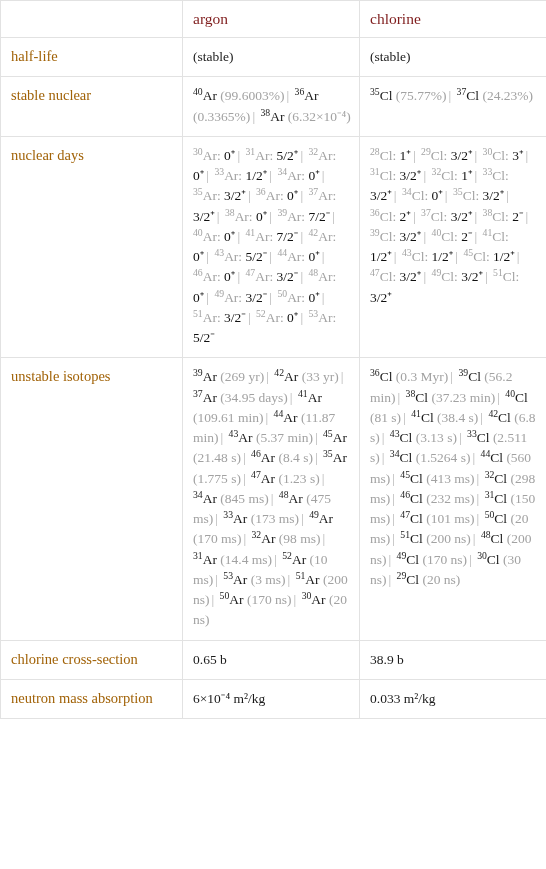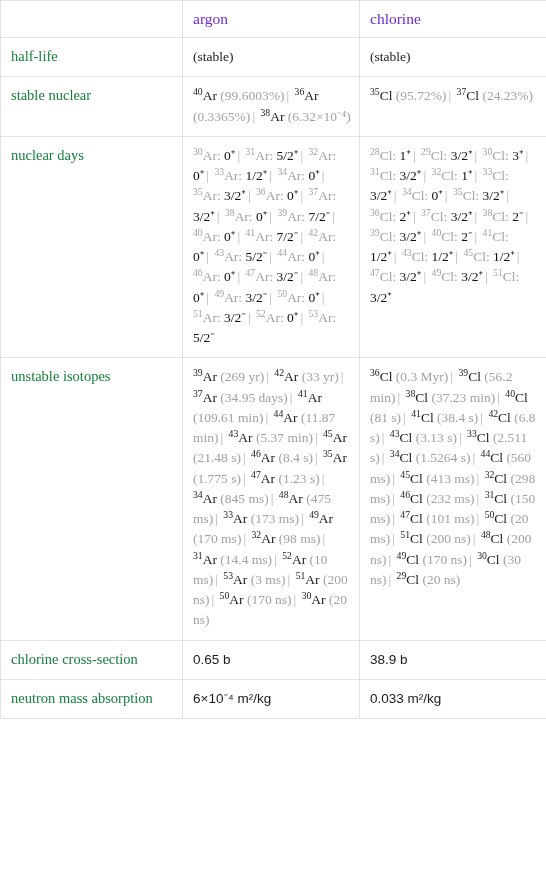--- a/index.html
+++ b/index.html
@@ -30,43 +30,43 @@
   col.c-label { width: 182px; }
   col.c-argon { width: 177px; }
   col.c-chlorine { width: 187px; }
 
   
   .hdr td { border-top: none; }
   .hdr .blank { border-left: none; }
   .hdr .el-name {
     text-align: center;
     font-size: 15.5px;
-    color: #6d28d9;
+    color: #7f1d1d;
     padding-top: 7px;
     padding-bottom: 7px;
     margin-left: 8px;
   }
   .row-label {
     font-size: 14.5px;
-    color: #15803d;
+    color: #a16207;
     line-height: 1.25;
     border-left: none;
   }
   td.val {
     font-size: 13.5px;
     line-height: 1.5;
     color: #1a1a1a;
   }
   td.val.last { border-right: none; }
   .muted { color: #a2a2a2; }
   .sep { color: #b4b4b4; padding: 0 2px; }
   sup { font-size: 0.72em; vertical-align: super; line-height: 0; }
   .sym { white-space: nowrap; }
   .iso { white-space: normal; }
-  .units { font-family: Liberation Sans, sans-serif; font-size: 13px; border-radius: 8px; }
+  .units { font-family: Liberation Serif, serif; font-size: 13px; border-radius: 8px; }
   .spin-cell, .unstable-cell { line-height: 1.62; font-family: Liberation Serif, serif; }
   tr.last-row td { border-bottom: none; }
 </style>
 </head>
 <body>
 
 <table id="prop-table">
   <colgroup>
     <col class="c-label">
     <col class="c-argon">
@@ -79,21 +79,21 @@
         <td class="el-name last">chlorine</td>
       </tr>
       <tr>
         <td class="row-label">half-life</td>
         <td class="val muted"><span>(stable)</span></td>
         <td class="val last muted"><span>(stable)</span></td>
       </tr>
       <tr>
         <td class="row-label">stable nuclear</td>
         <td class="val unstable-cell"><span class="iso"><span class="sym"><sup>40</sup>Ar</span> <span class="muted">(99.6003%)</span></span><span class="sep">|</span> <span class="iso"><span class="sym"><sup>36</sup>Ar</span> <span class="muted">(0.3365%)</span></span><span class="sep">|</span> <span class="iso"><span class="sym"><sup>38</sup>Ar</span> <span class="muted">(6.32×10⁻⁴)</span></span></td>
-        <td class="val last unstable-cell"><span class="iso"><span class="sym"><sup>35</sup>Cl</span> <span class="muted">(95.72%)</span></span><span class="sep">|</span> <span class="iso"><span class="sym"><sup>37</sup>Cl</span> <span class="muted">(24.23%)</span></span></td>
+        <td class="val last unstable-cell"><span class="iso"><span class="sym"><sup>35</sup>Cl</span> <span class="muted">(75.77%)</span></span><span class="sep">|</span> <span class="iso"><span class="sym"><sup>37</sup>Cl</span> <span class="muted">(24.23%)</span></span></td>
       </tr>
       <tr>
         <td class="row-label">nuclear days</td>
         <td class="val spin-cell"><span class="iso"><span class="sym muted"><sup>30</sup>Ar:</span> <span class="spin" style="color: rgb(17, 17, 17);">0⁺</span></span><span class="sep">|</span> <span class="iso"><span class="sym muted"><sup>31</sup>Ar:</span> <span class="spin" style="color: rgb(17, 17, 17);">5/2⁺</span></span><span class="sep">|</span> <span class="iso"><span class="sym muted"><sup>32</sup>Ar:</span> <span class="spin" style="color: rgb(17, 17, 17);">0⁺</span></span><span class="sep">|</span> <span class="iso"><span class="sym muted"><sup>33</sup>Ar:</span> <span class="spin" style="color: rgb(17, 17, 17);">1/2⁺</span></span><span class="sep">|</span> <span class="iso"><span class="sym muted"><sup>34</sup>Ar:</span> <span class="spin" style="color: rgb(17, 17, 17);">0⁺</span></span><span class="sep">|</span> <span class="iso"><span class="sym muted"><sup>35</sup>Ar:</span> <span class="spin" style="color: rgb(17, 17, 17);">3/2⁺</span></span><span class="sep">|</span> <span class="iso"><span class="sym muted"><sup>36</sup>Ar:</span> <span class="spin" style="color: rgb(17, 17, 17);">0⁺</span></span><span class="sep">|</span> <span class="iso"><span class="sym muted"><sup>37</sup>Ar:</span> <span class="spin" style="color: rgb(17, 17, 17);">3/2⁺</span></span><span class="sep">|</span> <span class="iso"><span class="sym muted"><sup>38</sup>Ar:</span> <span class="spin" style="color: rgb(17, 17, 17);">0⁺</span></span><span class="sep">|</span> <span class="iso"><span class="sym muted"><sup>39</sup>Ar:</span> <span class="spin" style="color: rgb(17, 17, 17);">7/2⁻</span></span><span class="sep">|</span> <span class="iso"><span class="sym muted"><sup>40</sup>Ar:</span> <span class="spin" style="color: rgb(17, 17, 17);">0⁺</span></span><span class="sep">|</span> <span class="iso"><span class="sym muted"><sup>41</sup>Ar:</span> <span class="spin" style="color: rgb(17, 17, 17);">7/2⁻</span></span><span class="sep">|</span> <span class="iso"><span class="sym muted"><sup>42</sup>Ar:</span> <span class="spin" style="color: rgb(17, 17, 17);">0⁺</span></span><span class="sep">|</span> <span class="iso"><span class="sym muted"><sup>43</sup>Ar:</span> <span class="spin" style="color: rgb(17, 17, 17);">5/2⁻</span></span><span class="sep">|</span> <span class="iso"><span class="sym muted"><sup>44</sup>Ar:</span> <span class="spin" style="color: rgb(17, 17, 17);">0⁺</span></span><span class="sep">|</span> <span class="iso"><span class="sym muted"><sup>46</sup>Ar:</span> <span class="spin" style="color: rgb(17, 17, 17);">0⁺</span></span><span class="sep">|</span> <span class="iso"><span class="sym muted"><sup>47</sup>Ar:</span> <span class="spin" style="color: rgb(17, 17, 17);">3/2⁻</span></span><span class="sep">|</span> <span class="iso"><span class="sym muted"><sup>48</sup>Ar:</span> <span class="spin" style="color: rgb(17, 17, 17);">0⁺</span></span><span class="sep">|</span> <span class="iso"><span class="sym muted"><sup>49</sup>Ar:</span> <span class="spin" style="color: rgb(17, 17, 17);">3/2⁻</span></span><span class="sep">|</span> <span class="iso"><span class="sym muted"><sup>50</sup>Ar:</span> <span class="spin" style="color: rgb(17, 17, 17);">0⁺</span></span><span class="sep">|</span> <span class="iso"><span class="sym muted"><sup>51</sup>Ar:</span> <span class="spin" style="color: rgb(17, 17, 17);">3/2⁻</span></span><span class="sep">|</span> <span class="iso"><span class="sym muted"><sup>52</sup>Ar:</span> <span class="spin" style="color: rgb(17, 17, 17);">0⁺</span></span><span class="sep">|</span> <span class="iso"><span class="sym muted"><sup>53</sup>Ar:</span> <span class="spin" style="color: rgb(17, 17, 17);">5/2⁻</span></span></td>
         <td class="val last spin-cell"><span class="iso"><span class="sym muted"><sup>28</sup>Cl:</span> <span class="spin" style="color: rgb(17, 17, 17);">1⁺</span></span><span class="sep">|</span> <span class="iso"><span class="sym muted"><sup>29</sup>Cl:</span> <span class="spin" style="color: rgb(17, 17, 17);">3/2⁺</span></span><span class="sep">|</span> <span class="iso"><span class="sym muted"><sup>30</sup>Cl:</span> <span class="spin" style="color: rgb(17, 17, 17);">3⁺</span></span><span class="sep">|</span> <span class="iso"><span class="sym muted"><sup>31</sup>Cl:</span> <span class="spin" style="color: rgb(17, 17, 17);">3/2⁺</span></span><span class="sep">|</span> <span class="iso"><span class="sym muted"><sup>32</sup>Cl:</span> <span class="spin" style="color: rgb(17, 17, 17);">1⁺</span></span><span class="sep">|</span> <span class="iso"><span class="sym muted"><sup>33</sup>Cl:</span> <span class="spin" style="color: rgb(17, 17, 17);">3/2⁺</span></span><span class="sep">|</span> <span class="iso"><span class="sym muted"><sup>34</sup>Cl:</span> <span class="spin" style="color: rgb(17, 17, 17);">0⁺</span></span><span class="sep">|</span> <span class="iso"><span class="sym muted"><sup>35</sup>Cl:</span> <span class="spin" style="color: rgb(17, 17, 17);">3/2⁺</span></span><span class="sep">|</span> <span class="iso"><span class="sym muted"><sup>36</sup>Cl:</span> <span class="spin" style="color: rgb(17, 17, 17);">2⁺</span></span><span class="sep">|</span> <span class="iso"><span class="sym muted"><sup>37</sup>Cl:</span> <span class="spin" style="color: rgb(17, 17, 17);">3/2⁺</span></span><span class="sep">|</span> <span class="iso"><span class="sym muted"><sup>38</sup>Cl:</span> <span class="spin" style="color: rgb(17, 17, 17);">2⁻</span></span><span class="sep">|</span> <span class="iso"><span class="sym muted"><sup>39</sup>Cl:</span> <span class="spin" style="color: rgb(17, 17, 17);">3/2⁺</span></span><span class="sep">|</span> <span class="iso"><span class="sym muted"><sup>40</sup>Cl:</span> <span class="spin" style="color: rgb(17, 17, 17);">2⁻</span></span><span class="sep">|</span> <span class="iso"><span class="sym muted"><sup>41</sup>Cl:</span> <span class="spin" style="color: rgb(17, 17, 17);">1/2⁺</span></span><span class="sep">|</span> <span class="iso"><span class="sym muted"><sup>43</sup>Cl:</span> <span class="spin" style="color: rgb(17, 17, 17);">1/2⁺</span></span><span class="sep">|</span> <span class="iso"><span class="sym muted"><sup>45</sup>Cl:</span> <span class="spin" style="color: rgb(17, 17, 17);">1/2⁺</span></span><span class="sep">|</span> <span class="iso"><span class="sym muted"><sup>47</sup>Cl:</span> <span class="spin" style="color: rgb(17, 17, 17);">3/2⁺</span></span><span class="sep">|</span> <span class="iso"><span class="sym muted"><sup>49</sup>Cl:</span> <span class="spin" style="color: rgb(17, 17, 17);">3/2⁺</span></span><span class="sep">|</span> <span class="iso"><span class="sym muted"><sup>51</sup>Cl:</span> <span class="spin" style="color: rgb(17, 17, 17);">3/2⁺</span></span></td>
       </tr>
       <tr>
         <td class="row-label">unstable isotopes</td>
         <td class="val unstable-cell"><span class="iso"><span class="sym"><sup>39</sup>Ar</span> <span class="muted">(269 yr)</span></span><span class="sep">|</span> <span class="iso"><span class="sym"><sup>42</sup>Ar</span> <span class="muted">(33 yr)</span></span><span class="sep">|</span> <span class="iso"><span class="sym"><sup>37</sup>Ar</span> <span class="muted">(34.95 days)</span></span><span class="sep">|</span> <span class="iso"><span class="sym"><sup>41</sup>Ar</span> <span class="muted">(109.61 min)</span></span><span class="sep">|</span> <span class="iso"><span class="sym"><sup>44</sup>Ar</span> <span class="muted">(11.87 min)</span></span><span class="sep">|</span> <span class="iso"><span class="sym"><sup>43</sup>Ar</span> <span class="muted">(5.37 min)</span></span><span class="sep">|</span> <span class="iso"><span class="sym"><sup>45</sup>Ar</span> <span class="muted">(21.48 s)</span></span><span class="sep">|</span> <span class="iso"><span class="sym"><sup>46</sup>Ar</span> <span class="muted">(8.4 s)</span></span><span class="sep">|</span> <span class="iso"><span class="sym"><sup>35</sup>Ar</span> <span class="muted">(1.775 s)</span></span><span class="sep">|</span> <span class="iso"><span class="sym"><sup>47</sup>Ar</span> <span class="muted">(1.23 s)</span></span><span class="sep">|</span> <span class="iso"><span class="sym"><sup>34</sup>Ar</span> <span class="muted">(845 ms)</span></span><span class="sep">|</span> <span class="iso"><span class="sym"><sup>48</sup>Ar</span> <span class="muted">(475 ms)</span></span><span class="sep">|</span> <span class="iso"><span class="sym"><sup>33</sup>Ar</span> <span class="muted">(173 ms)</span></span><span class="sep">|</span> <span class="iso"><span class="sym"><sup>49</sup>Ar</span> <span class="muted">(170 ms)</span></span><span class="sep">|</span> <span class="iso"><span class="sym"><sup>32</sup>Ar</span> <span class="muted">(98 ms)</span></span><span class="sep">|</span> <span class="iso"><span class="sym"><sup>31</sup>Ar</span> <span class="muted">(14.4 ms)</span></span><span class="sep">|</span> <span class="iso"><span class="sym"><sup>52</sup>Ar</span> <span class="muted">(10 ms)</span></span><span class="sep">|</span> <span class="iso"><span class="sym"><sup>53</sup>Ar</span> <span class="muted">(3 ms)</span></span><span class="sep">|</span> <span class="iso"><span class="sym"><sup>51</sup>Ar</span> <span class="muted">(200 ns)</span></span><span class="sep">|</span> <span class="iso"><span class="sym"><sup>50</sup>Ar</span> <span class="muted">(170 ns)</span></span><span class="sep">|</span> <span class="iso"><span class="sym"><sup>30</sup>Ar</span> <span class="muted">(20 ns)</span></span></td>
         <td class="val last unstable-cell"><span class="iso"><span class="sym"><sup>36</sup>Cl</span> <span class="muted">(0.3 Myr)</span></span><span class="sep">|</span> <span class="iso"><span class="sym"><sup>39</sup>Cl</span> <span class="muted">(56.2 min)</span></span><span class="sep">|</span> <span class="iso"><span class="sym"><sup>38</sup>Cl</span> <span class="muted">(37.23 min)</span></span><span class="sep">|</span> <span class="iso"><span class="sym"><sup>40</sup>Cl</span> <span class="muted">(81 s)</span></span><span class="sep">|</span> <span class="iso"><span class="sym"><sup>41</sup>Cl</span> <span class="muted">(38.4 s)</span></span><span class="sep">|</span> <span class="iso"><span class="sym"><sup>42</sup>Cl</span> <span class="muted">(6.8 s)</span></span><span class="sep">|</span> <span class="iso"><span class="sym"><sup>43</sup>Cl</span> <span class="muted">(3.13 s)</span></span><span class="sep">|</span> <span class="iso"><span class="sym"><sup>33</sup>Cl</span> <span class="muted">(2.511 s)</span></span><span class="sep">|</span> <span class="iso"><span class="sym"><sup>34</sup>Cl</span> <span class="muted">(1.5264 s)</span></span><span class="sep">|</span> <span class="iso"><span class="sym"><sup>44</sup>Cl</span> <span class="muted">(560 ms)</span></span><span class="sep">|</span> <span class="iso"><span class="sym"><sup>45</sup>Cl</span> <span class="muted">(413 ms)</span></span><span class="sep">|</span> <span class="iso"><span class="sym"><sup>32</sup>Cl</span> <span class="muted">(298 ms)</span></span><span class="sep">|</span> <span class="iso"><span class="sym"><sup>46</sup>Cl</span> <span class="muted">(232 ms)</span></span><span class="sep">|</span> <span class="iso"><span class="sym"><sup>31</sup>Cl</span> <span class="muted">(150 ms)</span></span><span class="sep">|</span> <span class="iso"><span class="sym"><sup>47</sup>Cl</span> <span class="muted">(101 ms)</span></span><span class="sep">|</span> <span class="iso"><span class="sym"><sup>50</sup>Cl</span> <span class="muted">(20 ms)</span></span><span class="sep">|</span> <span class="iso"><span class="sym"><sup>51</sup>Cl</span> <span class="muted">(200 ns)</span></span><span class="sep">|</span> <span class="iso"><span class="sym"><sup>48</sup>Cl</span> <span class="muted">(200 ns)</span></span><span class="sep">|</span> <span class="iso"><span class="sym"><sup>49</sup>Cl</span> <span class="muted">(170 ns)</span></span><span class="sep">|</span> <span class="iso"><span class="sym"><sup>30</sup>Cl</span> <span class="muted">(30 ns)</span></span><span class="sep">|</span> <span class="iso"><span class="sym"><sup>29</sup>Cl</span> <span class="muted">(20 ns)</span></span></td>

